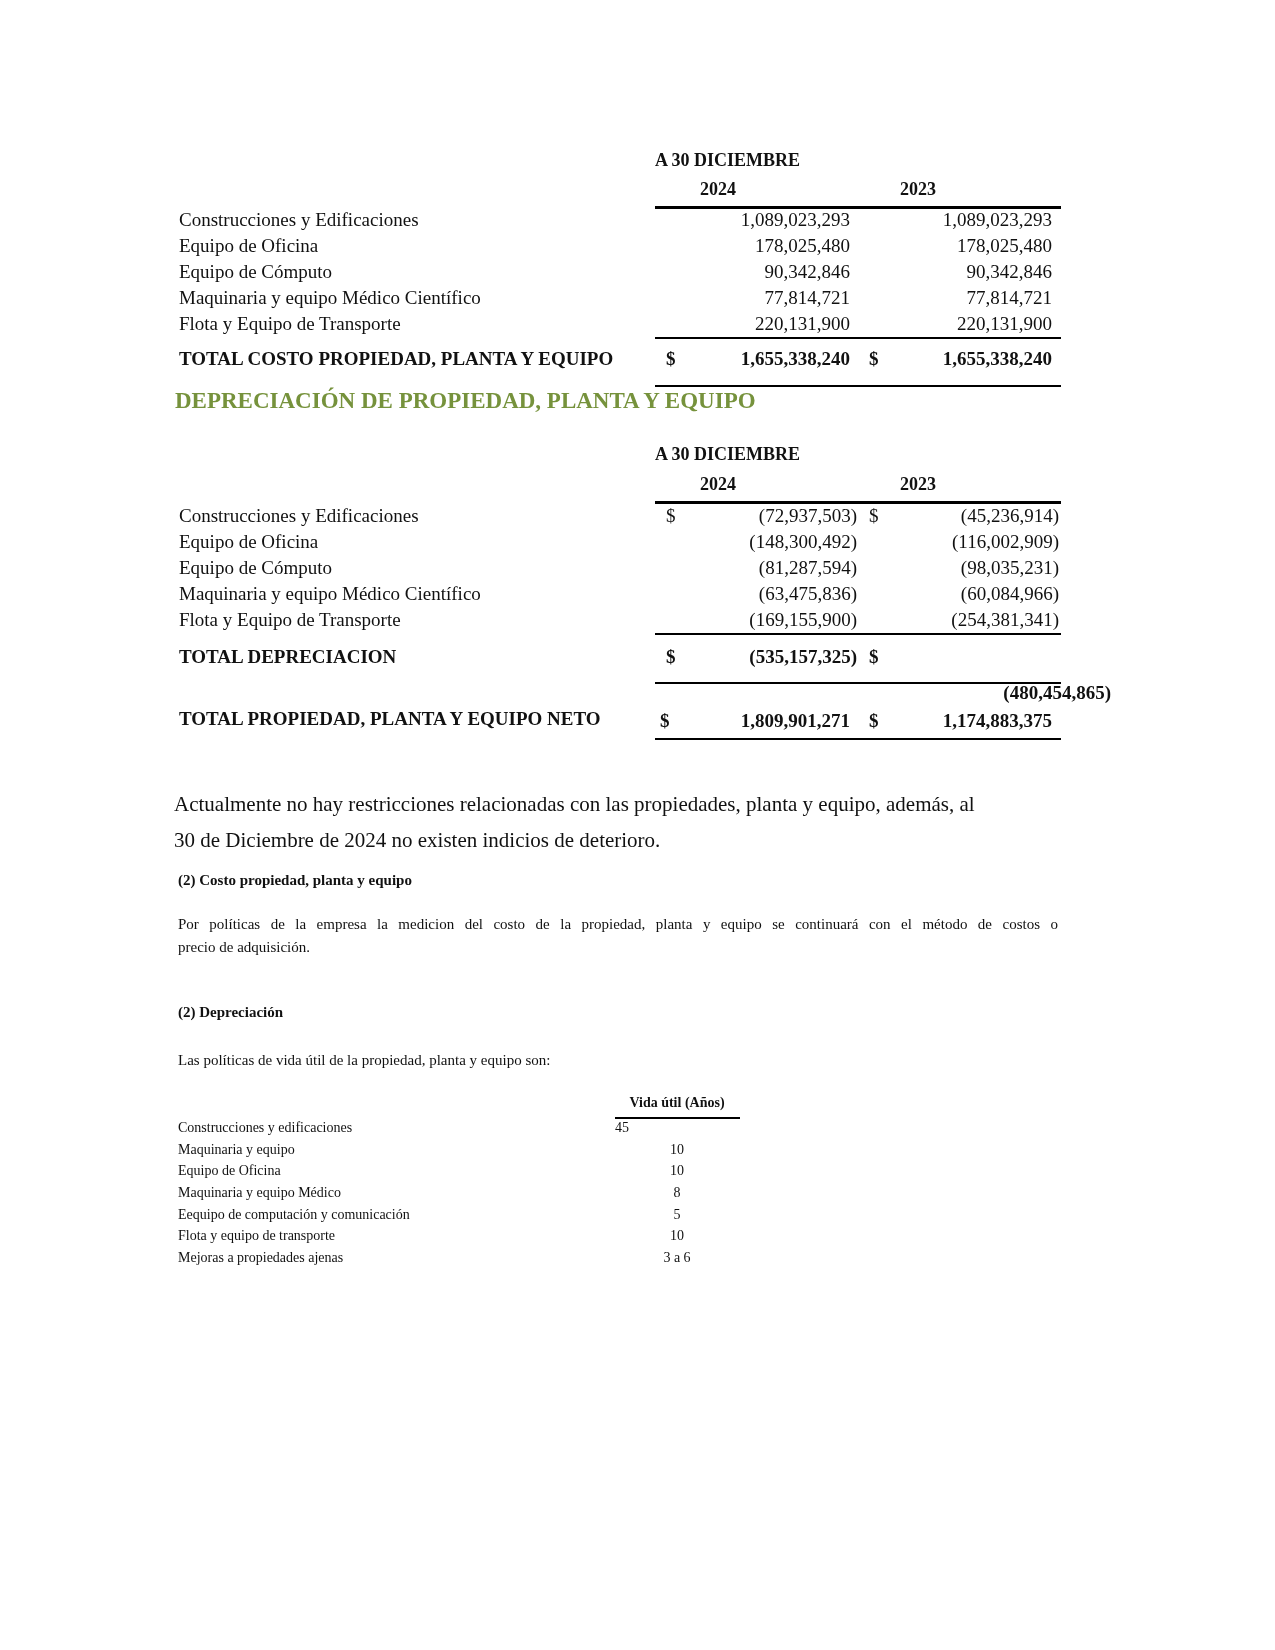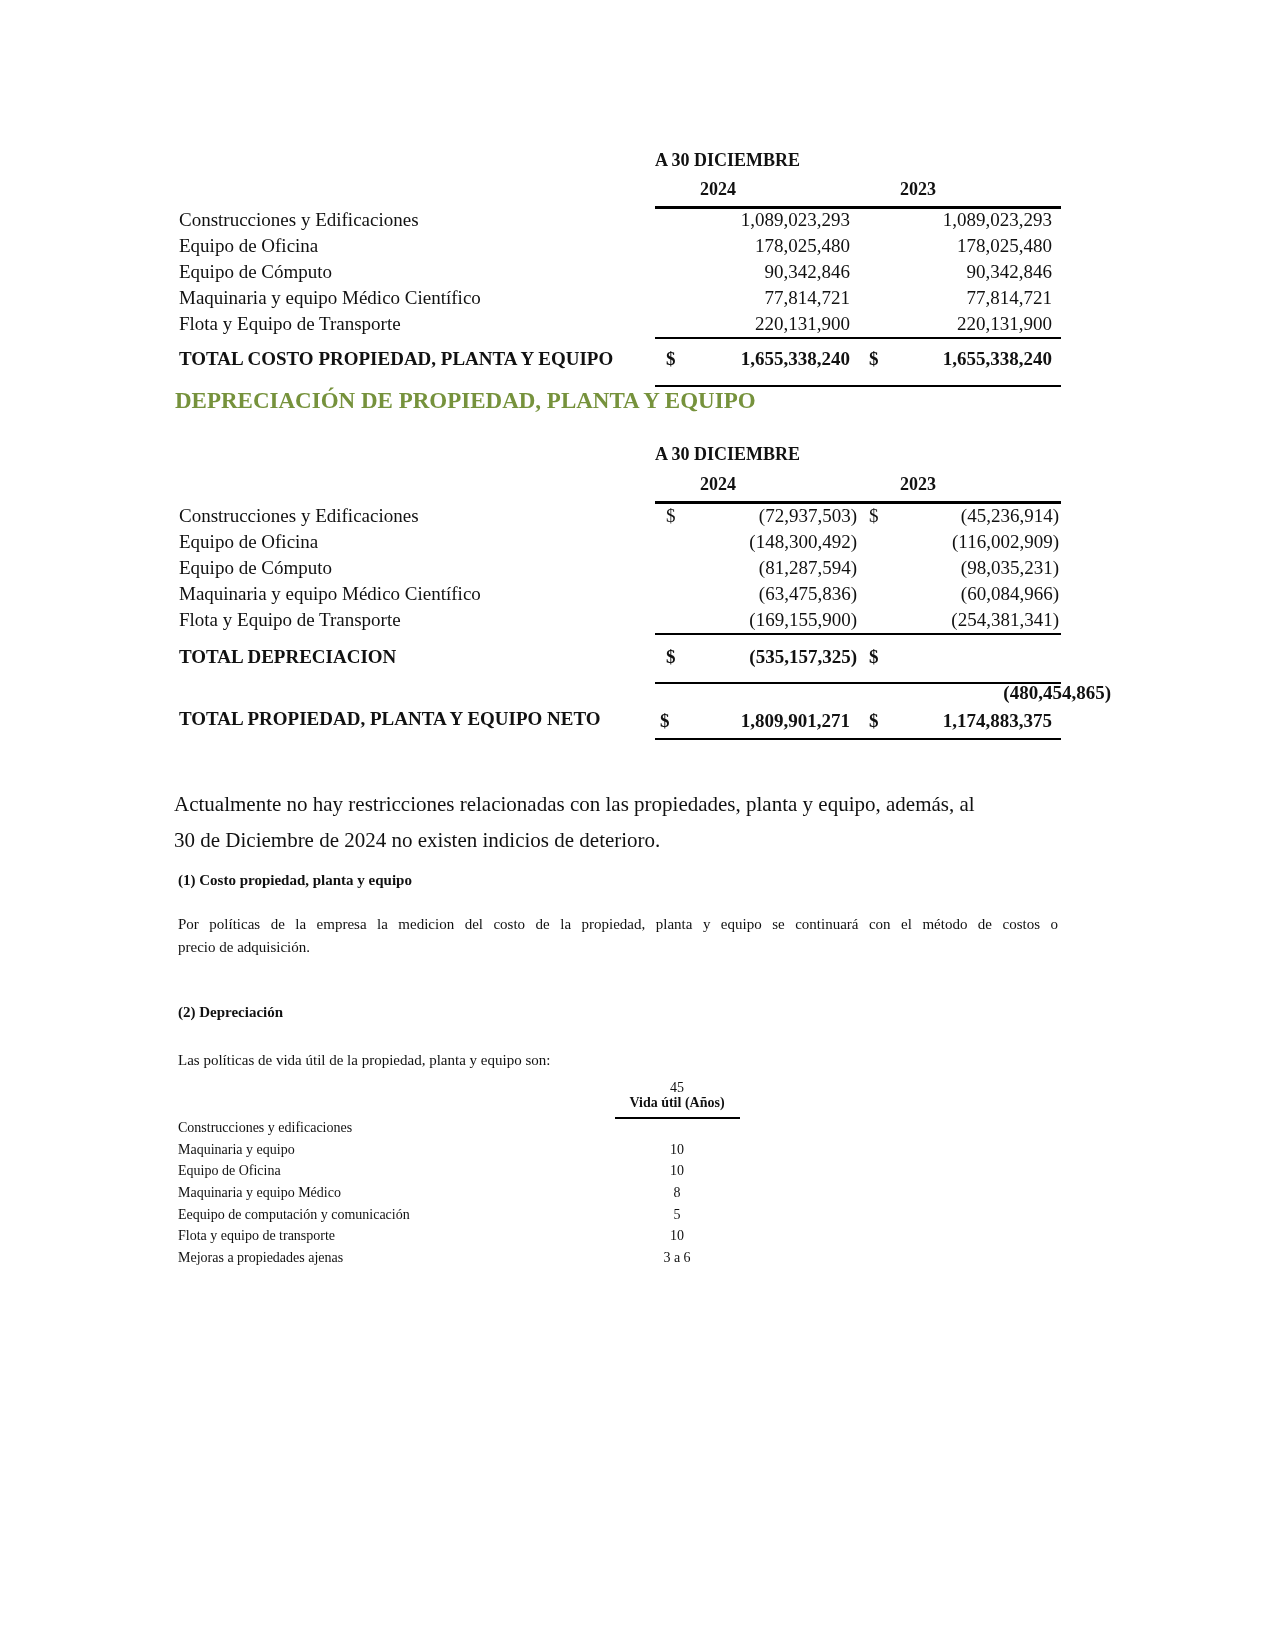--- a/index.html
+++ b/index.html
@@ -101,33 +101,33 @@
   <div class="abs num bold" style="left:660px;top:710px;">$</div>
   <div class="abs num bold" style="left:680px;width:170px;top:710px;">1,809,901,271</div>
   <div class="abs num bold" style="left:869px;top:710px;">$</div>
   <div class="abs num bold" style="left:880px;width:172px;top:710px;">1,174,883,375</div>
   <div class="rule" style="left:655px;width:406px;top:738px;height:2px;"></div>
 </div>
 
 <div class="abs para" style="top:792px;">Actualmente no hay restricciones relacionadas con las propiedades, planta y equipo, además, al</div>
 <div class="abs para" style="top:818px;margin-top:10px;">30 de Diciembre de 2024 no existen indicios de deterioro.</div>
 
-<div class="abs smallb" style="top:872px;">(1) Costo propiedad, planta y equipo</div>
+<div class="abs smallb" style="top:872px;">(2) Costo propiedad, planta y equipo</div>
 <div class="abs small" style="top:916px;width:880px;text-align:justify;text-align-last:justify;">Por políticas de la empresa la medicion del costo de la propiedad, planta y equipo se continuará con el método de costos o</div>
 <div class="abs small" style="top:939px;">precio de adquisición.</div>
 
 <div class="abs smallb" style="top:1004px;">(2) Depreciación</div>
 <div class="abs small" style="top:1052px;">Las políticas de vida útil de la propiedad, planta y equipo son:</div>
 
 <div>
   <div class="abs useful bold" style="left:615px;width:124px;text-align:center;top:1095px;">Vida útil (Años)</div>
   <div class="rule" style="left:615px;width:125px;top:1117px;height:2px;"></div>
 
   <div class="abs useful" style="left:178px;top:1120px;">Construcciones y edificaciones</div>
-  <div class="abs useful" style="left:615px;width:124px;text-align:center;top:1080px;">45</div>
+  <div class="abs useful" style="left:615px;width:124px;top:1120px;">45</div>
 
   <div class="abs useful" style="left:178px;top:1142px;">Maquinaria y equipo</div>
   <div class="abs useful" style="left:615px;width:124px;text-align:center;top:1142px;">10</div>
 
   <div class="abs useful" style="left:178px;top:1163px;">Equipo de Oficina</div>
   <div class="abs useful" style="left:615px;width:124px;text-align:center;top:1163px;">10</div>
 
   <div class="abs useful" style="left:178px;top:1185px;">Maquinaria y equipo Médico</div>
   <div class="abs useful" style="left:615px;width:124px;text-align:center;top:1185px;">8</div>
 

